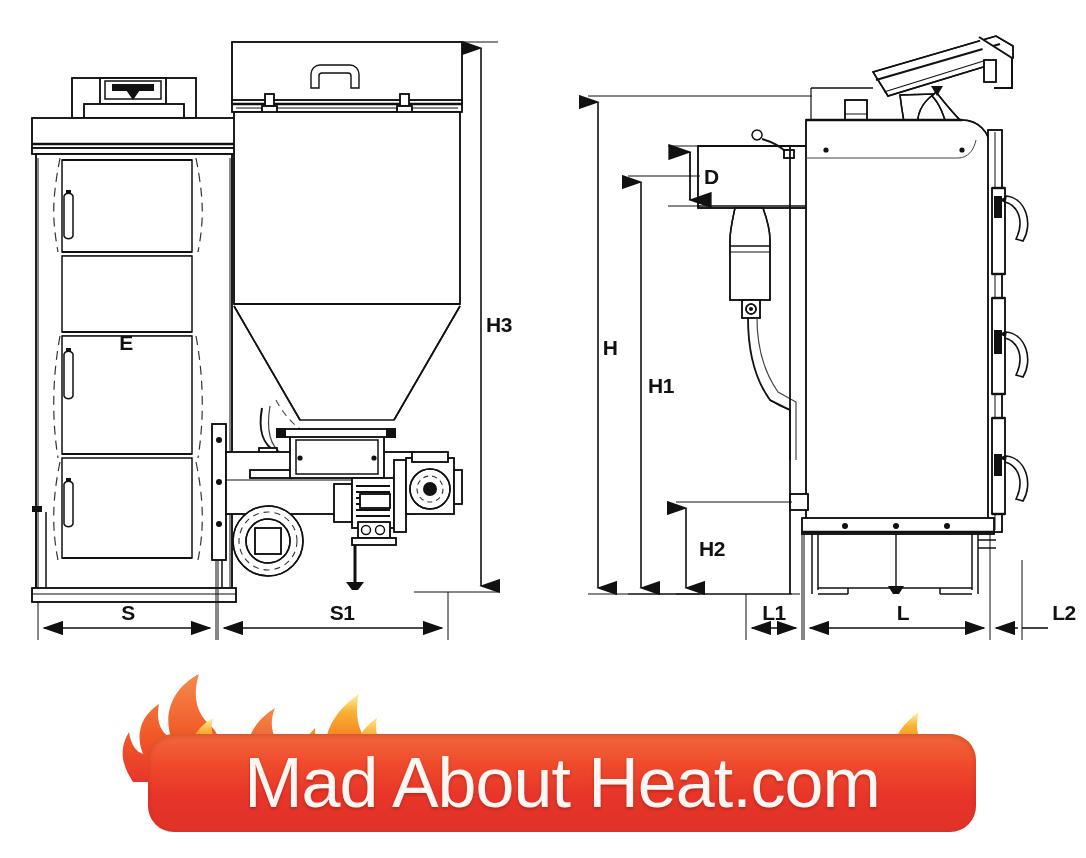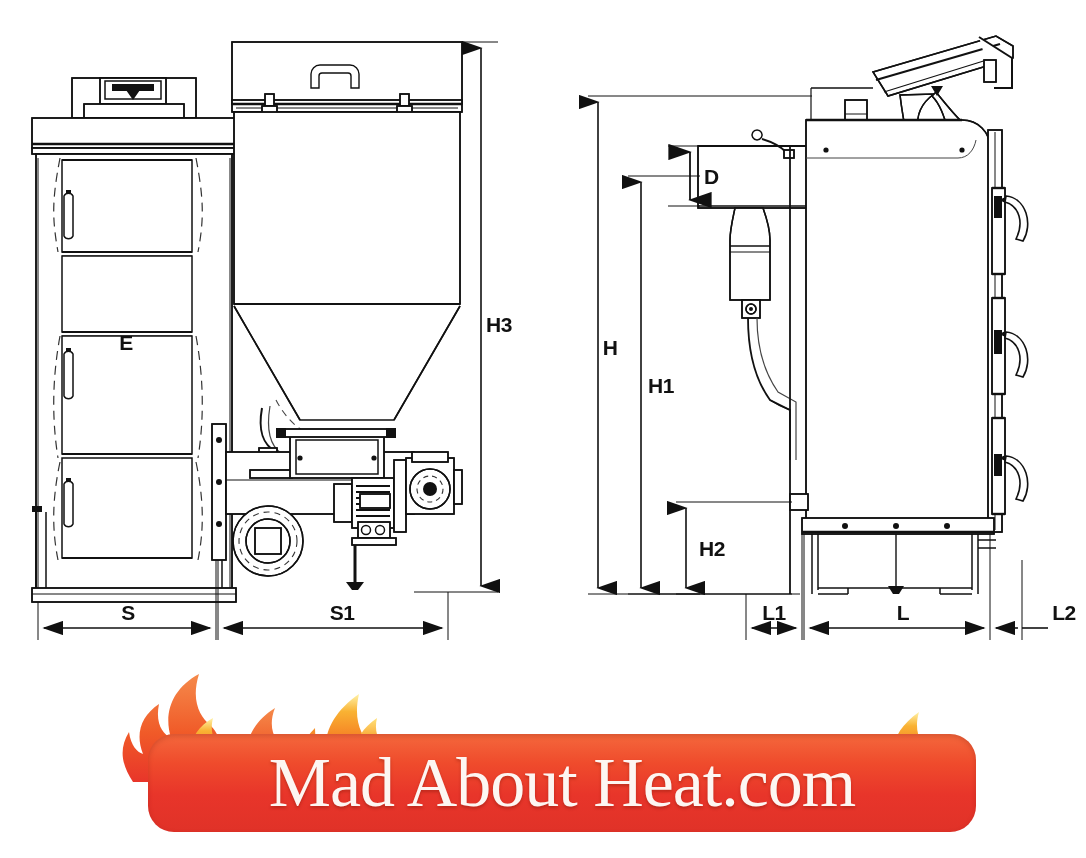--- a/index.html
+++ b/index.html
@@ -10,21 +10,21 @@
   .dimlabel{font-family:"Liberation Sans",sans-serif;font-size:21px;font-weight:700;
             fill:#111;letter-spacing:-0.5px;}
 
   
   #logo{position:absolute;left:115px;top:672px;width:860px;height:168px;}
   #logo-bar{position:absolute;left:33px;top:62px;width:828px;height:98px;border-radius:26px;
             background:linear-gradient(180deg,#f4683c 0%,#ef4b2c 30%,#e8352a 62%,#e03228 100%);
             box-shadow:0 2px 5px rgba(120,20,10,.25) inset;}
   #logo-text{position:absolute;left:0;top:0;width:828px;height:98px;
              display:flex;align-items:center;justify-content:center;
-             font-family:Liberation Serif, serif;font-size:70px;color:#fdf6f2;
+             font-family:Liberation Sans, sans-serif;font-size:70px;color:#fdf6f2;
              letter-spacing:-1px;white-space:nowrap;
              text-shadow:0 2px 3px rgba(130,25,12,.45);}
   .flame{position:absolute;}
 </style>
 </head>
 <body>
 
 <div id="stage">
 
   <svg class="draw" viewBox="0 0 1086 858">

